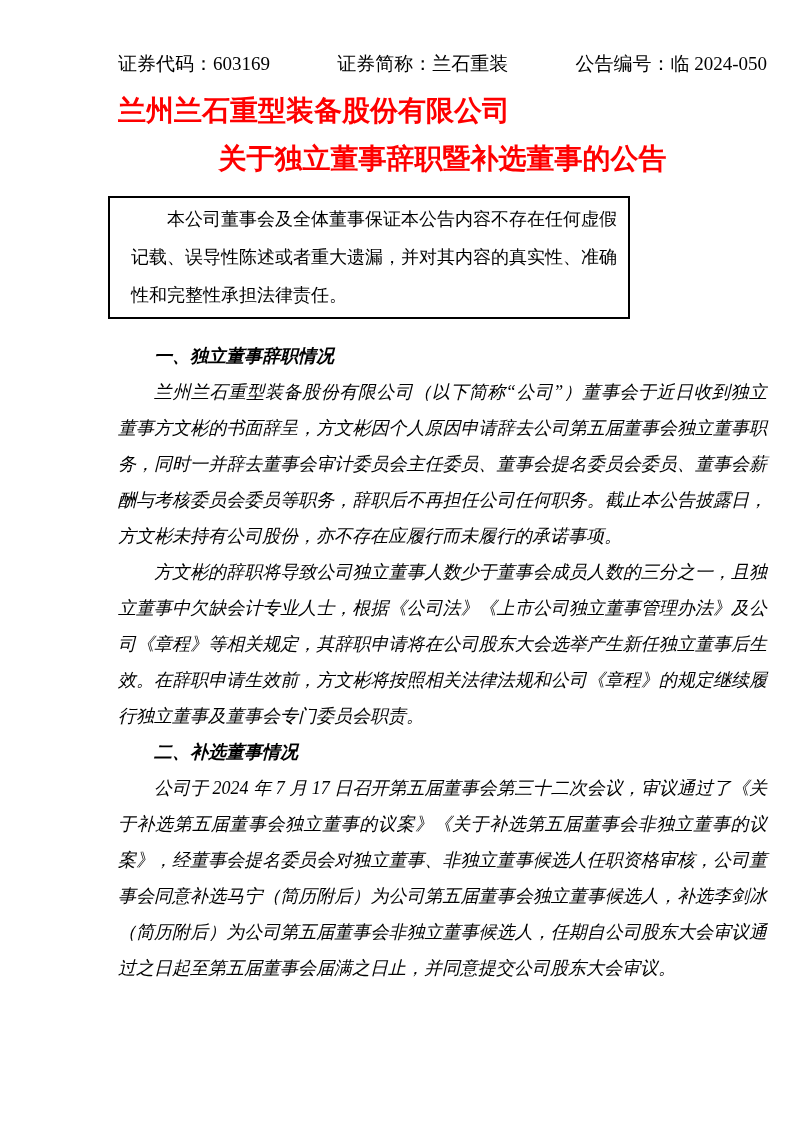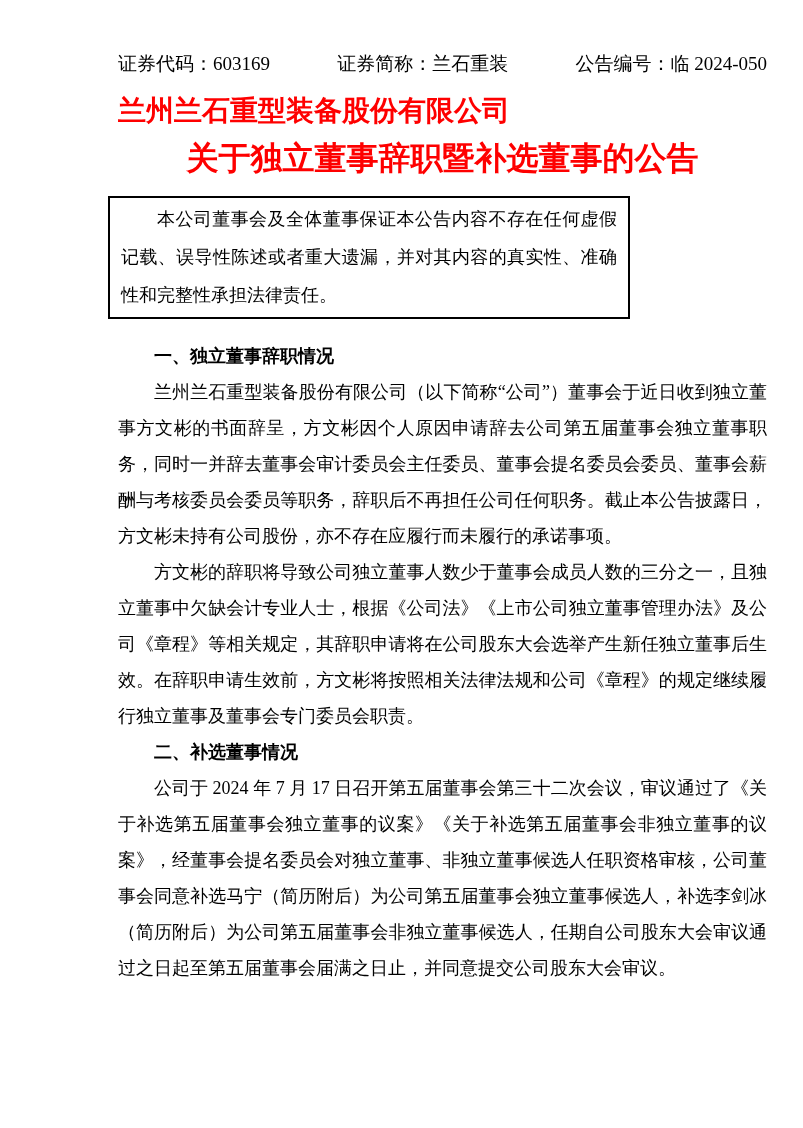--- a/index.html
+++ b/index.html
@@ -32,49 +32,50 @@
     margin-top: 20px;
     text-align: left;
     font-size: 28px;
     line-height: 31px;
     font-weight: bold;
     color: #fe0000;
   }
   .doc-subtitle {
     margin-top: 17px;
     text-align: center;
-    font-size: 32px;
+    font-size: 28px;
     line-height: 31px;
     font-weight: bold;
     color: #fe0000;
   }
   .disclaimer-box {
     margin-top: 22px;
     margin-left: -10px;
     width: 522px;
     box-sizing: border-box;
     border: 2px solid #000000;
-    padding: 2px 11px 3px 11px;
+    padding: 2px 11px 3px 21px;
   }
   .disclaimer-box p {
     margin: 0;
     font-size: 18px;
     line-height: 38px;
     text-indent: 2em;
     text-align: justify;
   }
   .doc-body {
     margin-top: 19px;
     font-size: 18px;
     line-height: 36px;
   }
   .doc-body p {
     margin: 0;
     text-indent: 2em;
     text-align: justify;
+    font-style: italic;
   }
   .section-heading {
     font-weight: bold;
   }
 </style>
 </head>
 <body>
 
 <div class="page">
 

